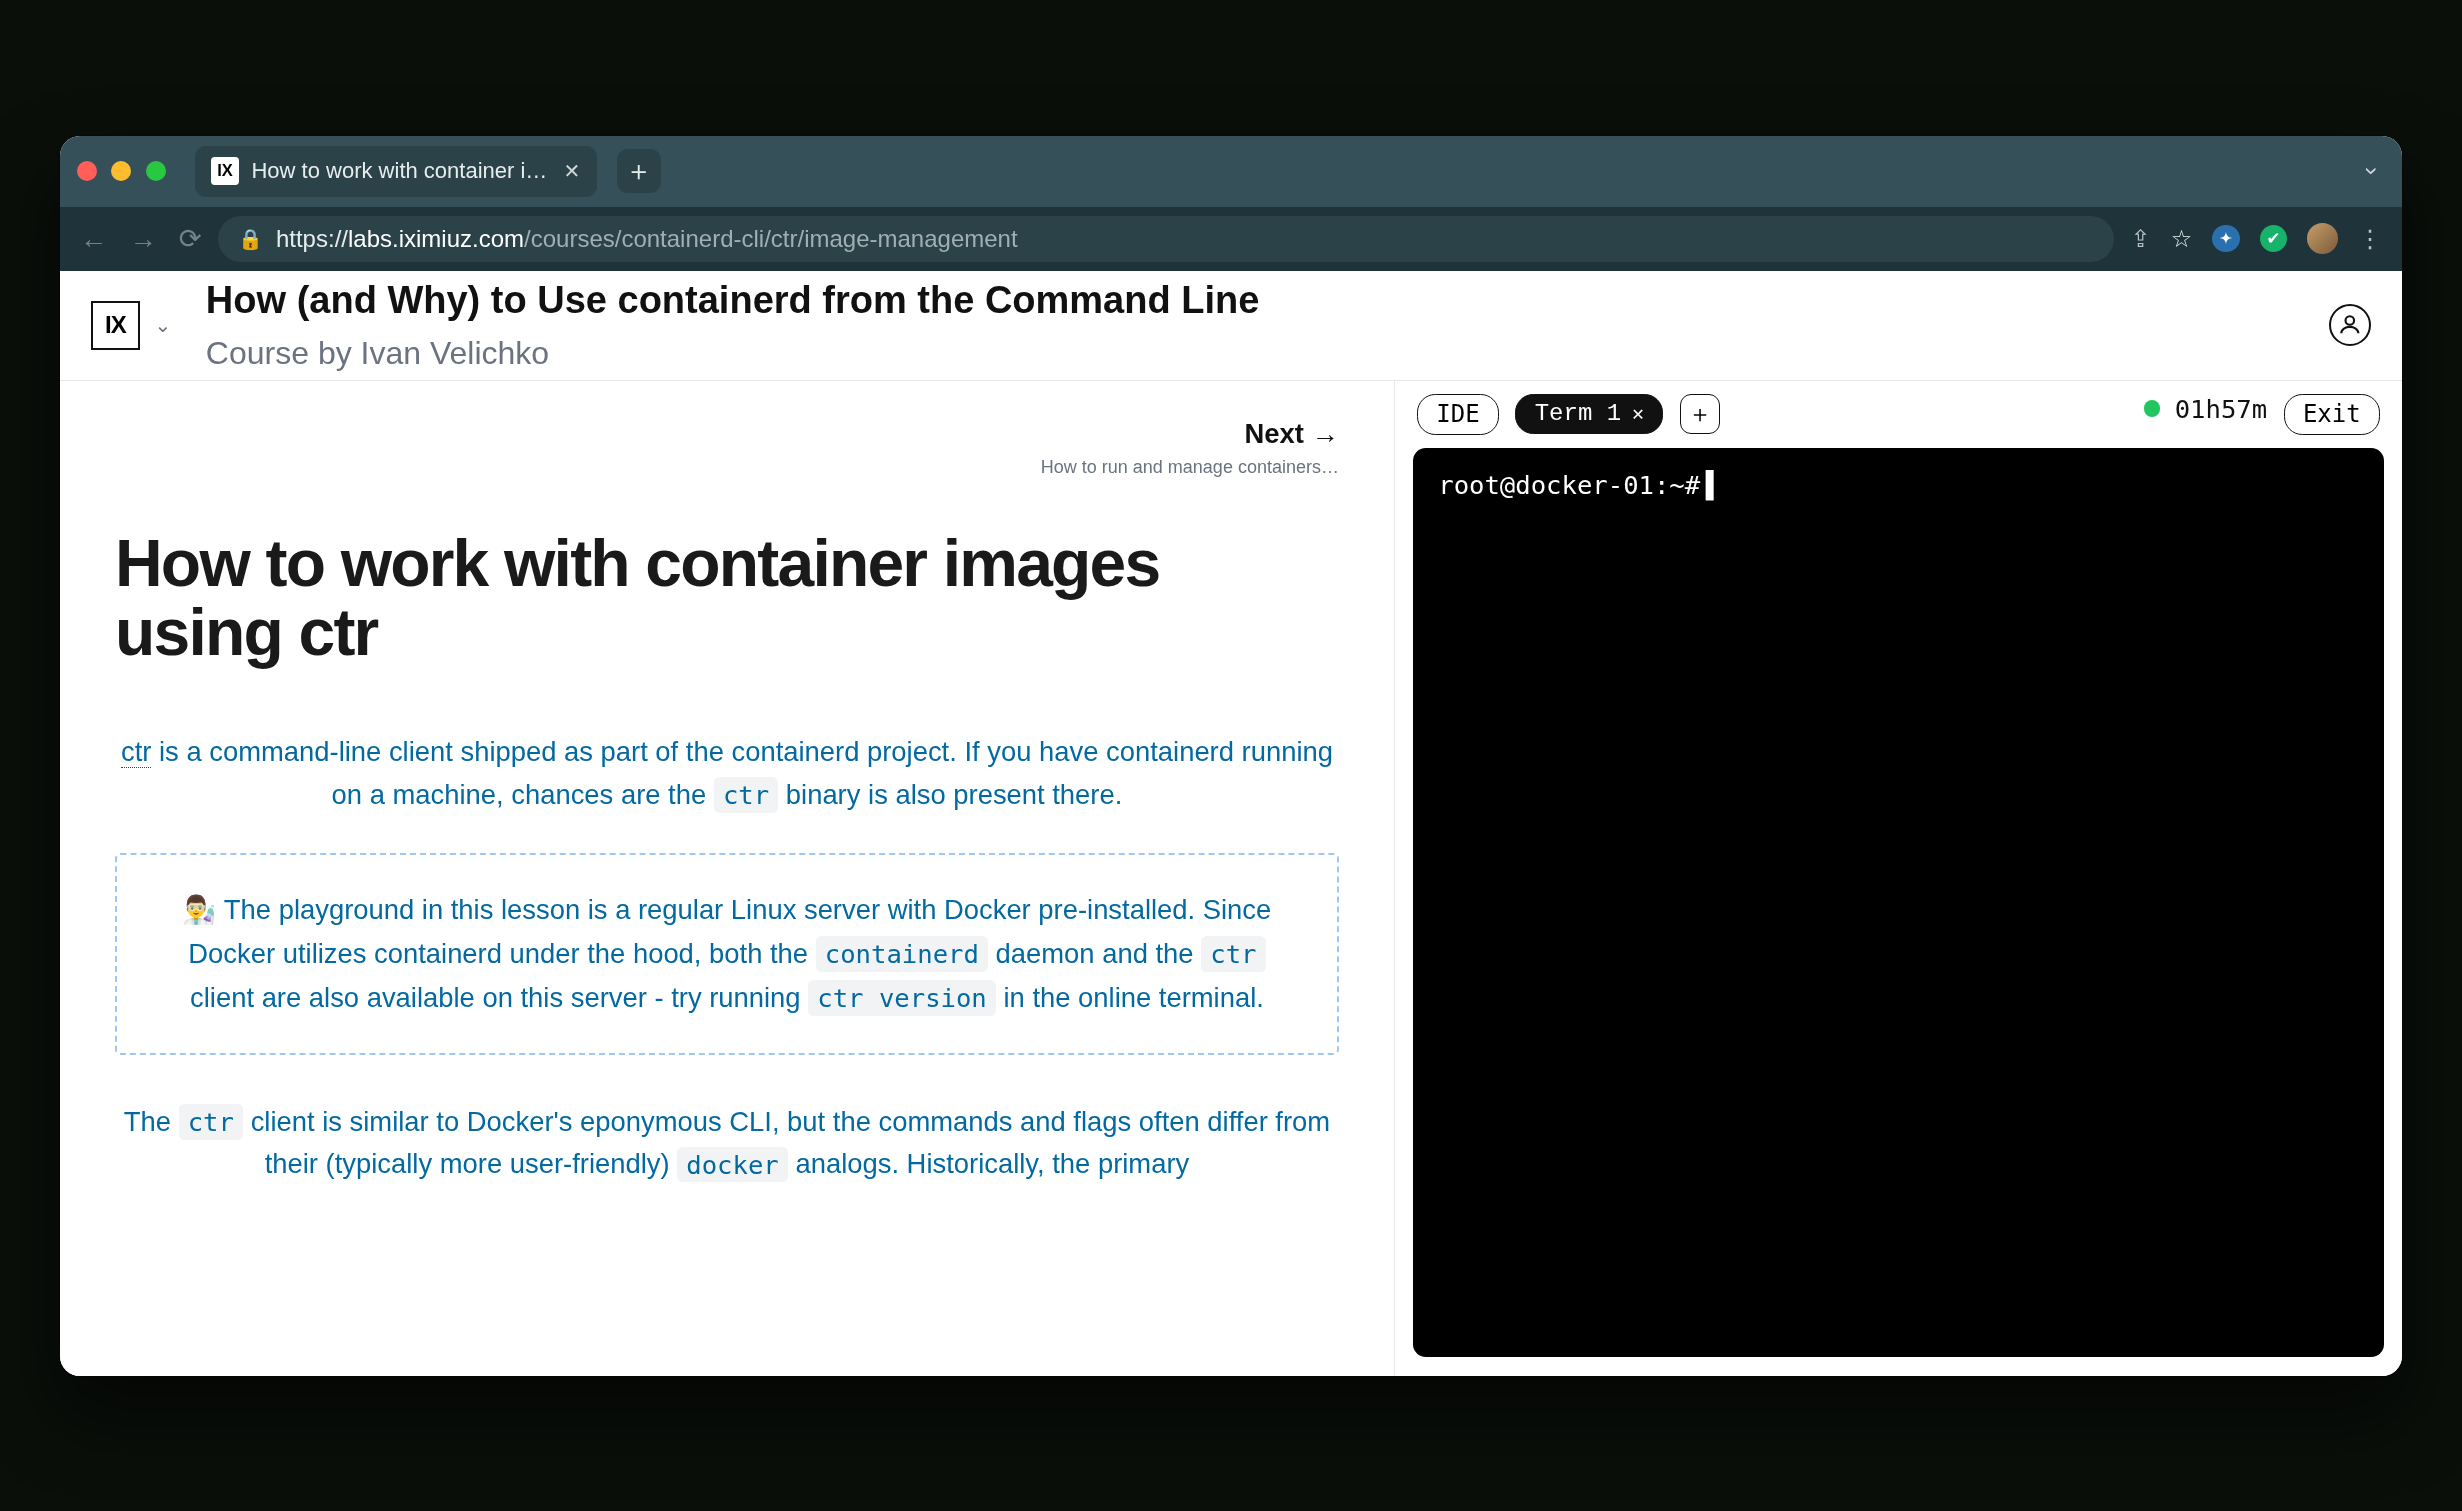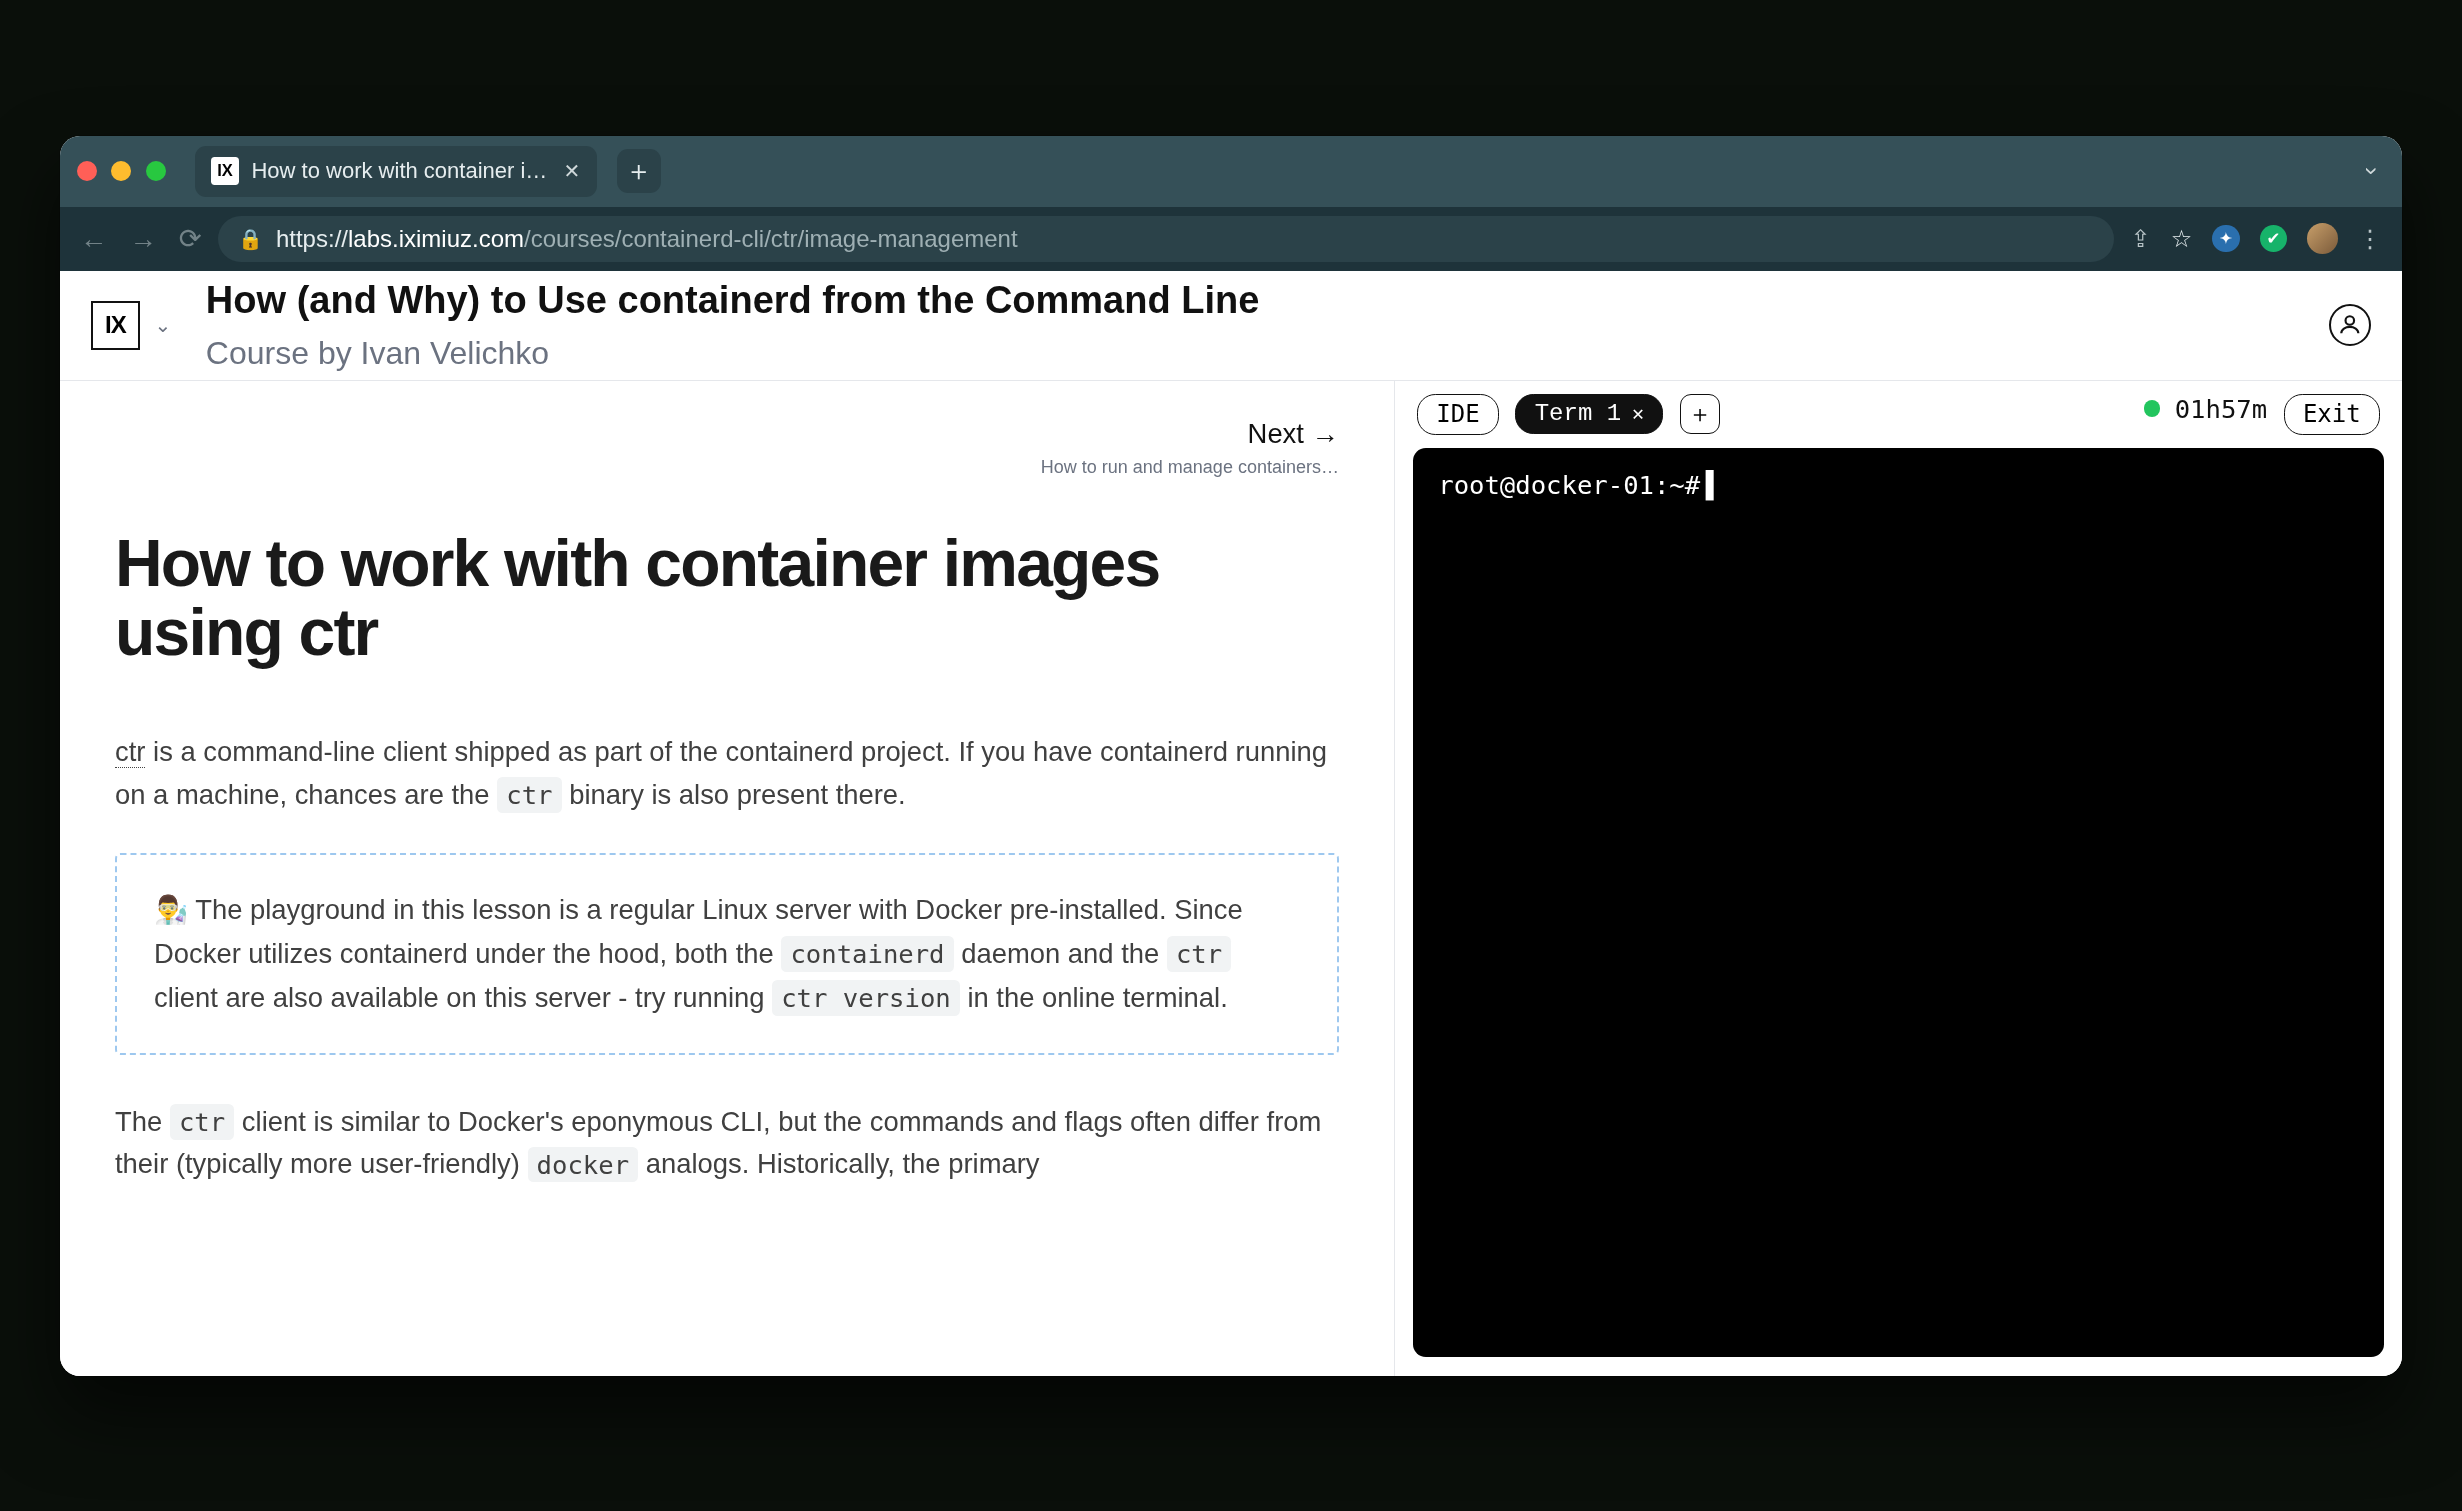--- a/index.html
+++ b/index.html
@@ -112,28 +112,28 @@
   .split { flex:1; display:flex; min-height:0; }
   .left {
     flex: 0 0 57%;
     border-right:0.9px solid #e5e7eb;
     overflow:hidden;
     position:relative;
     background:#fff;
   }
   .left .inner { padding: 37px 55px 0 55px; }
   .nextrow { text-align:right; margin-bottom:7.3px; }
-  .nextrow a { font-size:27.4px; font-weight:400; color:#111; text-decoration:none; cursor:pointer; }
+  .nextrow a { font-size:27.4px; font-weight:700; color:#111; text-decoration:none; cursor:pointer; }
   .nextsub { text-align:right; font-size:18px; color:#6b7280; margin-bottom:51px; }
 
   .left h2 {
     font-size:66px; font-weight:800; letter-spacing:-1.8px; line-height:1.05;
     color:#1a1a1a; margin-bottom:64px;
   }
-  .left p { font-size:27.4px; line-height:1.55; color:#404040; margin-bottom:37px; }
+  .left p { font-size:27.4px; line-height:1.55; color:#0369a1; margin-bottom:37px;text-align:center; }
   .left code {
     font-family: ui-monospace, SFMono-Regular, Menlo, Consolas, monospace;
     background:#f1f3f4; padding:2.7px 9.1px; border-radius:5.5px; font-size:25.6px;
   }
   .ctr-underline { border-bottom: 1.8px dotted #444; cursor:help; }
 
   .callout {
     border:2.7px dashed #9ec8ef; background:#fff;
     padding:33px 37px; border-radius:5.5px; margin: 18.3px 0 46px 0;
   }

